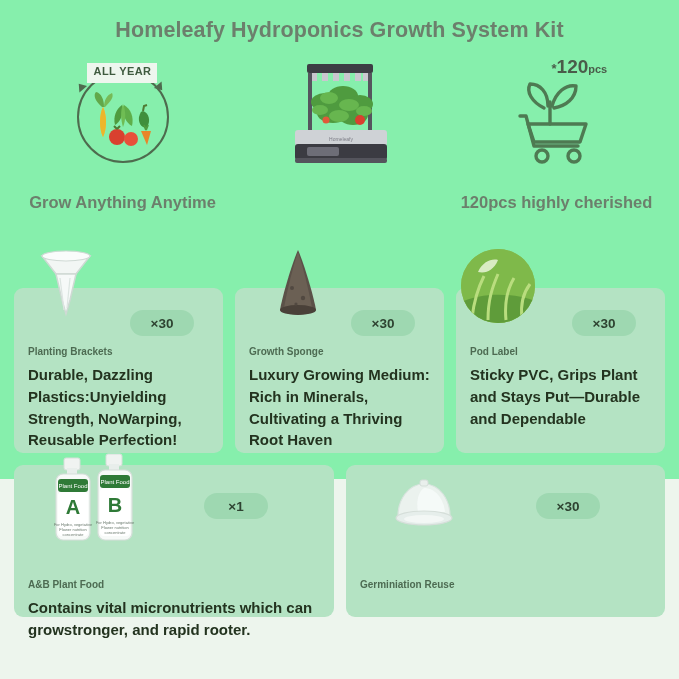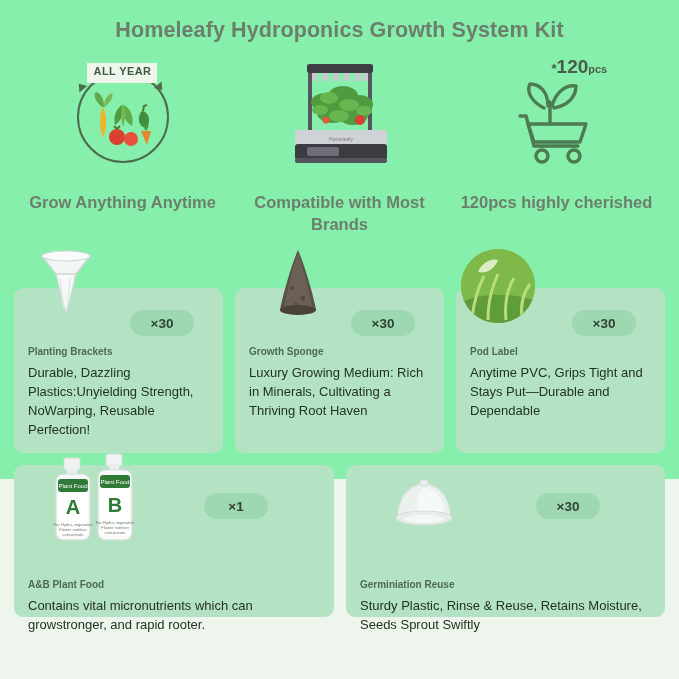--- a/index.html
+++ b/index.html
@@ -207,23 +207,24 @@
     top: 86px;
     margin-top: 28px;
   }
   .card-title {
     font-size: 10px;
     font-weight: bold;
     color: #4d6b52;
     margin-bottom: 7px;
   }
   .card-desc {
-    font-size: 13px;
+    font-size: 15px;
     color: #23331f;
     line-height: 1.45;
+    font-weight: bold;
   }
   .qty {
     position: absolute;
     background: #9ed8b1;
     border-radius: 13px;
     height: 26px;
     min-width: 64px;
     display: flex;
     align-items: center;
     justify-content: center;
@@ -339,21 +340,20 @@
             <circle cx="61" cy="62" r="3.5" fill="#e05a3a"></circle>
 
             <rect x="30" y="72" width="92" height="16" rx="3" fill="#cfd2d6"></rect>
             <rect x="30" y="86" width="92" height="16" rx="3" fill="#3b3b42"></rect>
             <rect x="42" y="89" width="32" height="9" rx="2" fill="#6d6d77"></rect>
             <rect x="30" y="100" width="92" height="5" rx="2" fill="#54545c"></rect>
             <text x="76" y="83" font-size="5" fill="#7d7d86" text-anchor="middle" font-family="Liberation Sans, sans-serif">Homeleafy</text>
           </svg>
         </div>
       </div>
-      <div class="feature-label">Compatible with Most Brands</div>
     </div>
 
     <div class="feature">
       <div class="feature-art">
         <div class="cart-wrap">
           <div class="pcs">
             <span>*</span><span class="big">120</span><span class="sm">pcs</span>
           </div>
           <svg viewBox="0 0 150 118" width="150" height="118">
             <g fill="none" stroke="#4e7a52" stroke-width="3.4" stroke-linecap="round" stroke-linejoin="round">
@@ -390,39 +390,38 @@
         <div class="card-body">
           <div class="card-title">Growth Sponge</div>
           <div class="card-desc">Luxury Growing Medium: Rich in Minerals, Cultivating a Thriving Root Haven</div>
         </div>
       </div>
 
       <div class="card c3">
         <div class="qty">×30</div>
         <div class="card-body">
           <div class="card-title">Pod Label</div>
-          <div class="card-desc">Anytime PVC, Grips Tight and Stays Put—Durable and Dependable</div>
+          <div class="card-desc">Sticky PVC, Grips Plant and Stays Put—Durable and Dependable</div>
         </div>
       </div>
     </div>
 
     <div class="row2">
       <div class="card b1">
         <div class="qty">×1</div>
         <div class="card-body">
           <div class="card-title">A&amp;B Plant Food</div>
           <div class="card-desc">Contains vital micronutrients which can growstronger, and rapid rooter.</div>
         </div>
       </div>
 
       <div class="card b2">
         <div class="qty">×30</div>
         <div class="card-body">
           <div class="card-title">Germiniation Reuse</div>
-          <div class="card-desc">Sturdy Plastic, Rinse &amp; Reuse, Retains Moisture, Seeds Sprout Swiftly</div>
         </div>
       </div>
     </div>
   </div>
 
   <svg class="art art-bracket" viewBox="0 0 60 70">
     <path d="M6 8 L54 8 L40 26 L20 26 Z" fill="#f2f6f4" stroke="#cfd9d4" stroke-width="1.5"></path>
     <path d="M20 26 L40 26 L34 52 L30 66 L26 52 Z" fill="#f6f9f8" stroke="#cfd9d4" stroke-width="1.5"></path>
     <path d="M24 30 L28 62" stroke="#dce5e1" stroke-width="1.2"></path>
     <path d="M34 30 L31 60" stroke="#dce5e1" stroke-width="1.2"></path>

